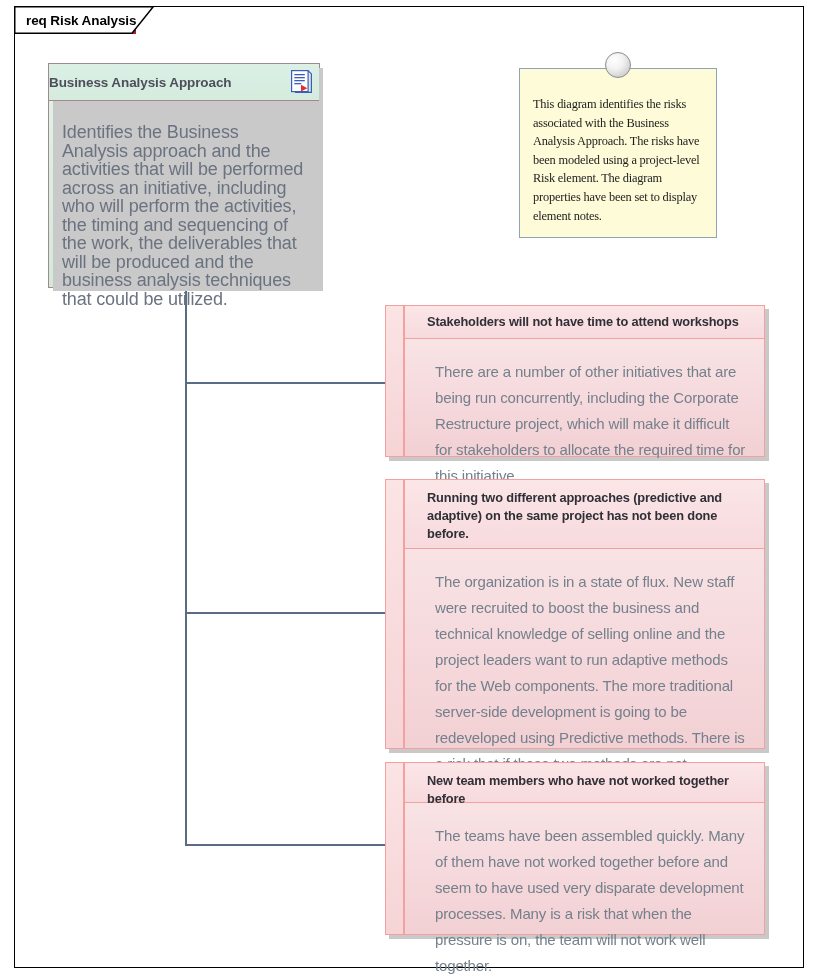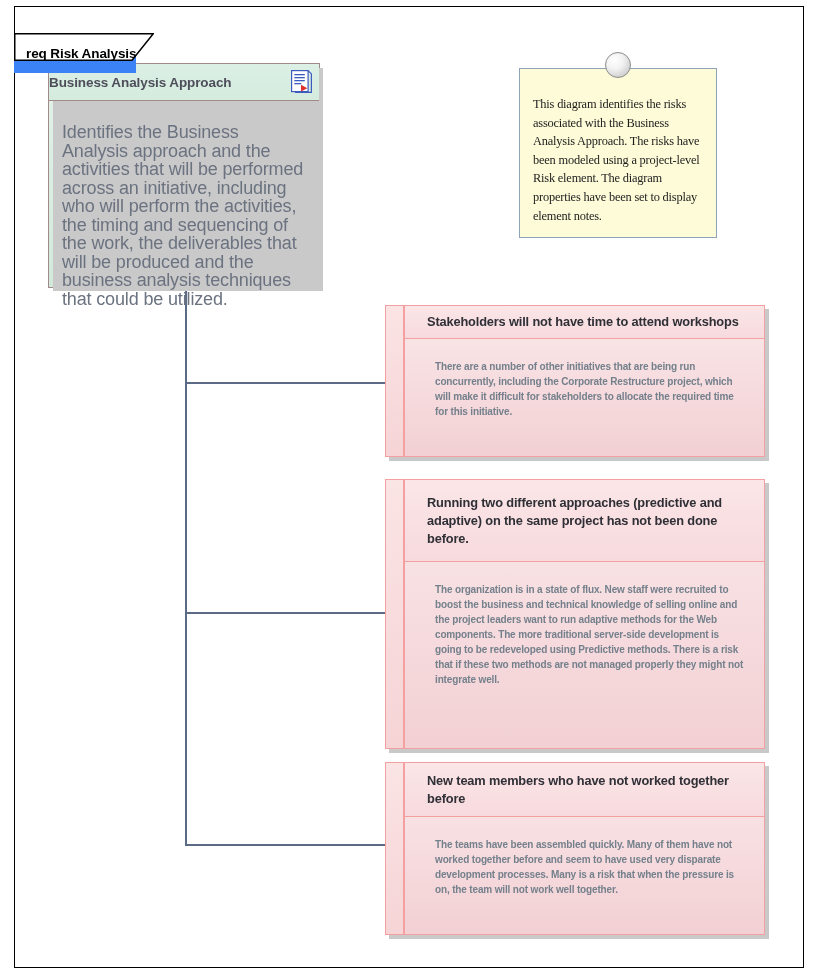--- a/index.html
+++ b/index.html
@@ -23,27 +23,26 @@
     width: 790px;
     height: 962px;
     border: 1.5px solid #000000;
     box-sizing: border-box;
     background: #ffffff;
   }
   #frame-tab {
     position: absolute;
     left: 14px;
     top: 6px;
-    height: 40px;
+    height: 28px;
     box-sizing: border-box;
     display: flex;
     align-items: center;
-    background: #3b82f6;
+    background: #b91c1c;
     z-index: 5;
-    margin-top: 27px;
   }
   #frame-tab-shape {
     position: absolute;
     left: 0;
     top: 0;
     width: 140px;
     height: 28px;
   }
   #frame-tab-label {
     position: relative;
@@ -186,25 +185,24 @@
     font-size: 12.8px;
     font-weight: bold;
     color: #2f2f36;
     line-height: 18px;
     letter-spacing: -0.15px;
   }
   .risk-body {
     padding: 20px 16px 10px 30px;
   }
   .risk-notes {
-    font-size: 10px;
-    line-height: 15px;
+    font-size: 15px;
+    line-height: 26px;
     color: #74808c;
     letter-spacing: -0.15px;
-    font-weight: bold;
   }
 
   
   .connector {
     position: absolute;
     background: #5b6b86;
     z-index: 1;
   }
   .connector.v { width: 1.5px; }
   .connector.h { height: 1.5px; }
@@ -257,32 +255,32 @@
     </div>
     <div class="risk-body">
       <div class="risk-notes">There are a number of other initiatives that are being run concurrently, including the Corporate Restructure project, which will make it difficult for stakeholders to allocate the required time for this initiative.</div>
     </div>
   </div>
 </div>
 
 <div class="risk shadow-box" style="left:385px; top:479px; width:380px; height:270px;">
   <div class="risk-strip"></div>
   <div class="risk-main">
-    <div class="risk-header" style="height:82px; align-items:center; padding-top:9px;">
+    <div class="risk-header" style="height:69px; align-items:flex-start; padding-top:9px;">
       <span class="risk-title">Running two different approaches (predictive and adaptive) on the same project has not been done before.</span>
     </div>
     <div class="risk-body">
       <div class="risk-notes">The organization is in a state of flux. New staff were recruited to boost the business and technical knowledge of selling online and the project leaders want to run adaptive methods for the Web components. The more traditional server-side development is going to be redeveloped using Predictive methods. There is a risk that if these two methods are not managed properly they might not integrate well.</div>
     </div>
   </div>
 </div>
 
 <div class="risk shadow-box" style="left:385px; top:762px; width:380px; height:173px;">
   <div class="risk-strip"></div>
   <div class="risk-main">
-    <div class="risk-header" style="height:54px; align-items:flex-start; padding-top:9px;">
+    <div class="risk-header" style="height:40px; align-items:flex-start; padding-top:9px;">
       <span class="risk-title">New team members who have not worked together before</span>
     </div>
     <div class="risk-body">
       <div class="risk-notes">The teams have been assembled quickly. Many of them have not worked together before and seem to have used very disparate development processes. Many is a risk that when the pressure is on, the team will not work well together.</div>
     </div>
   </div>
 </div>
 
 </body></html>

